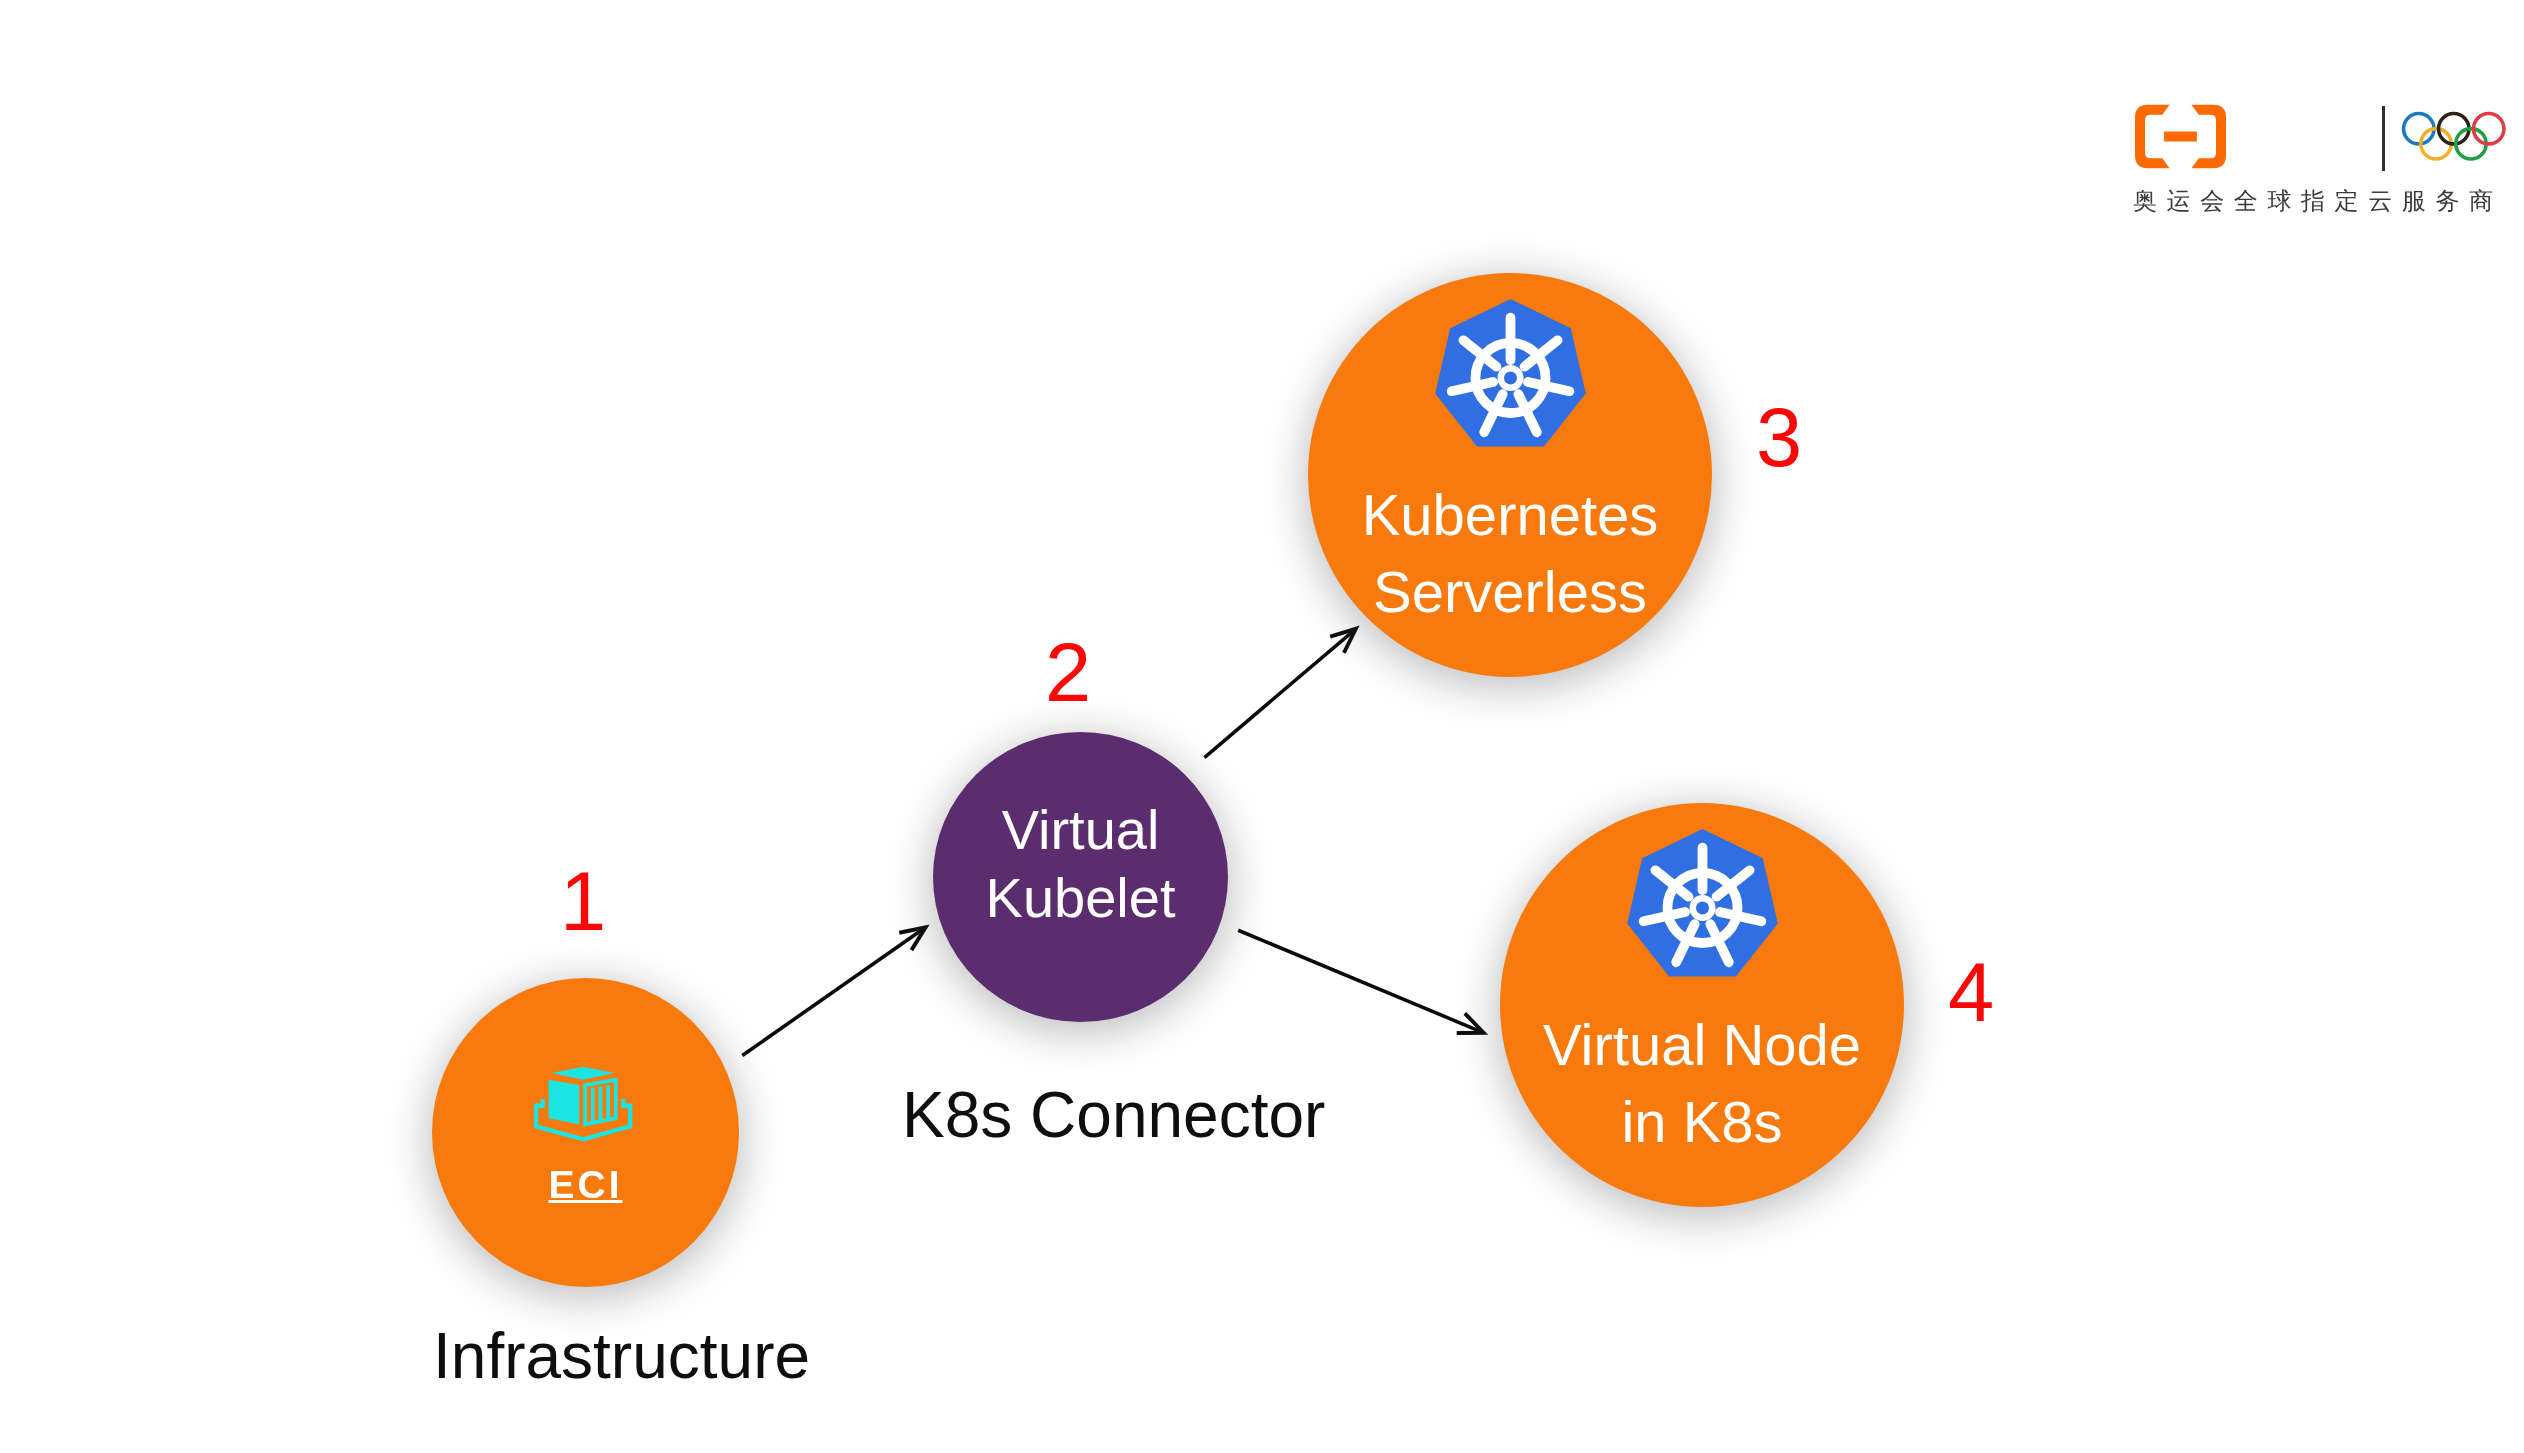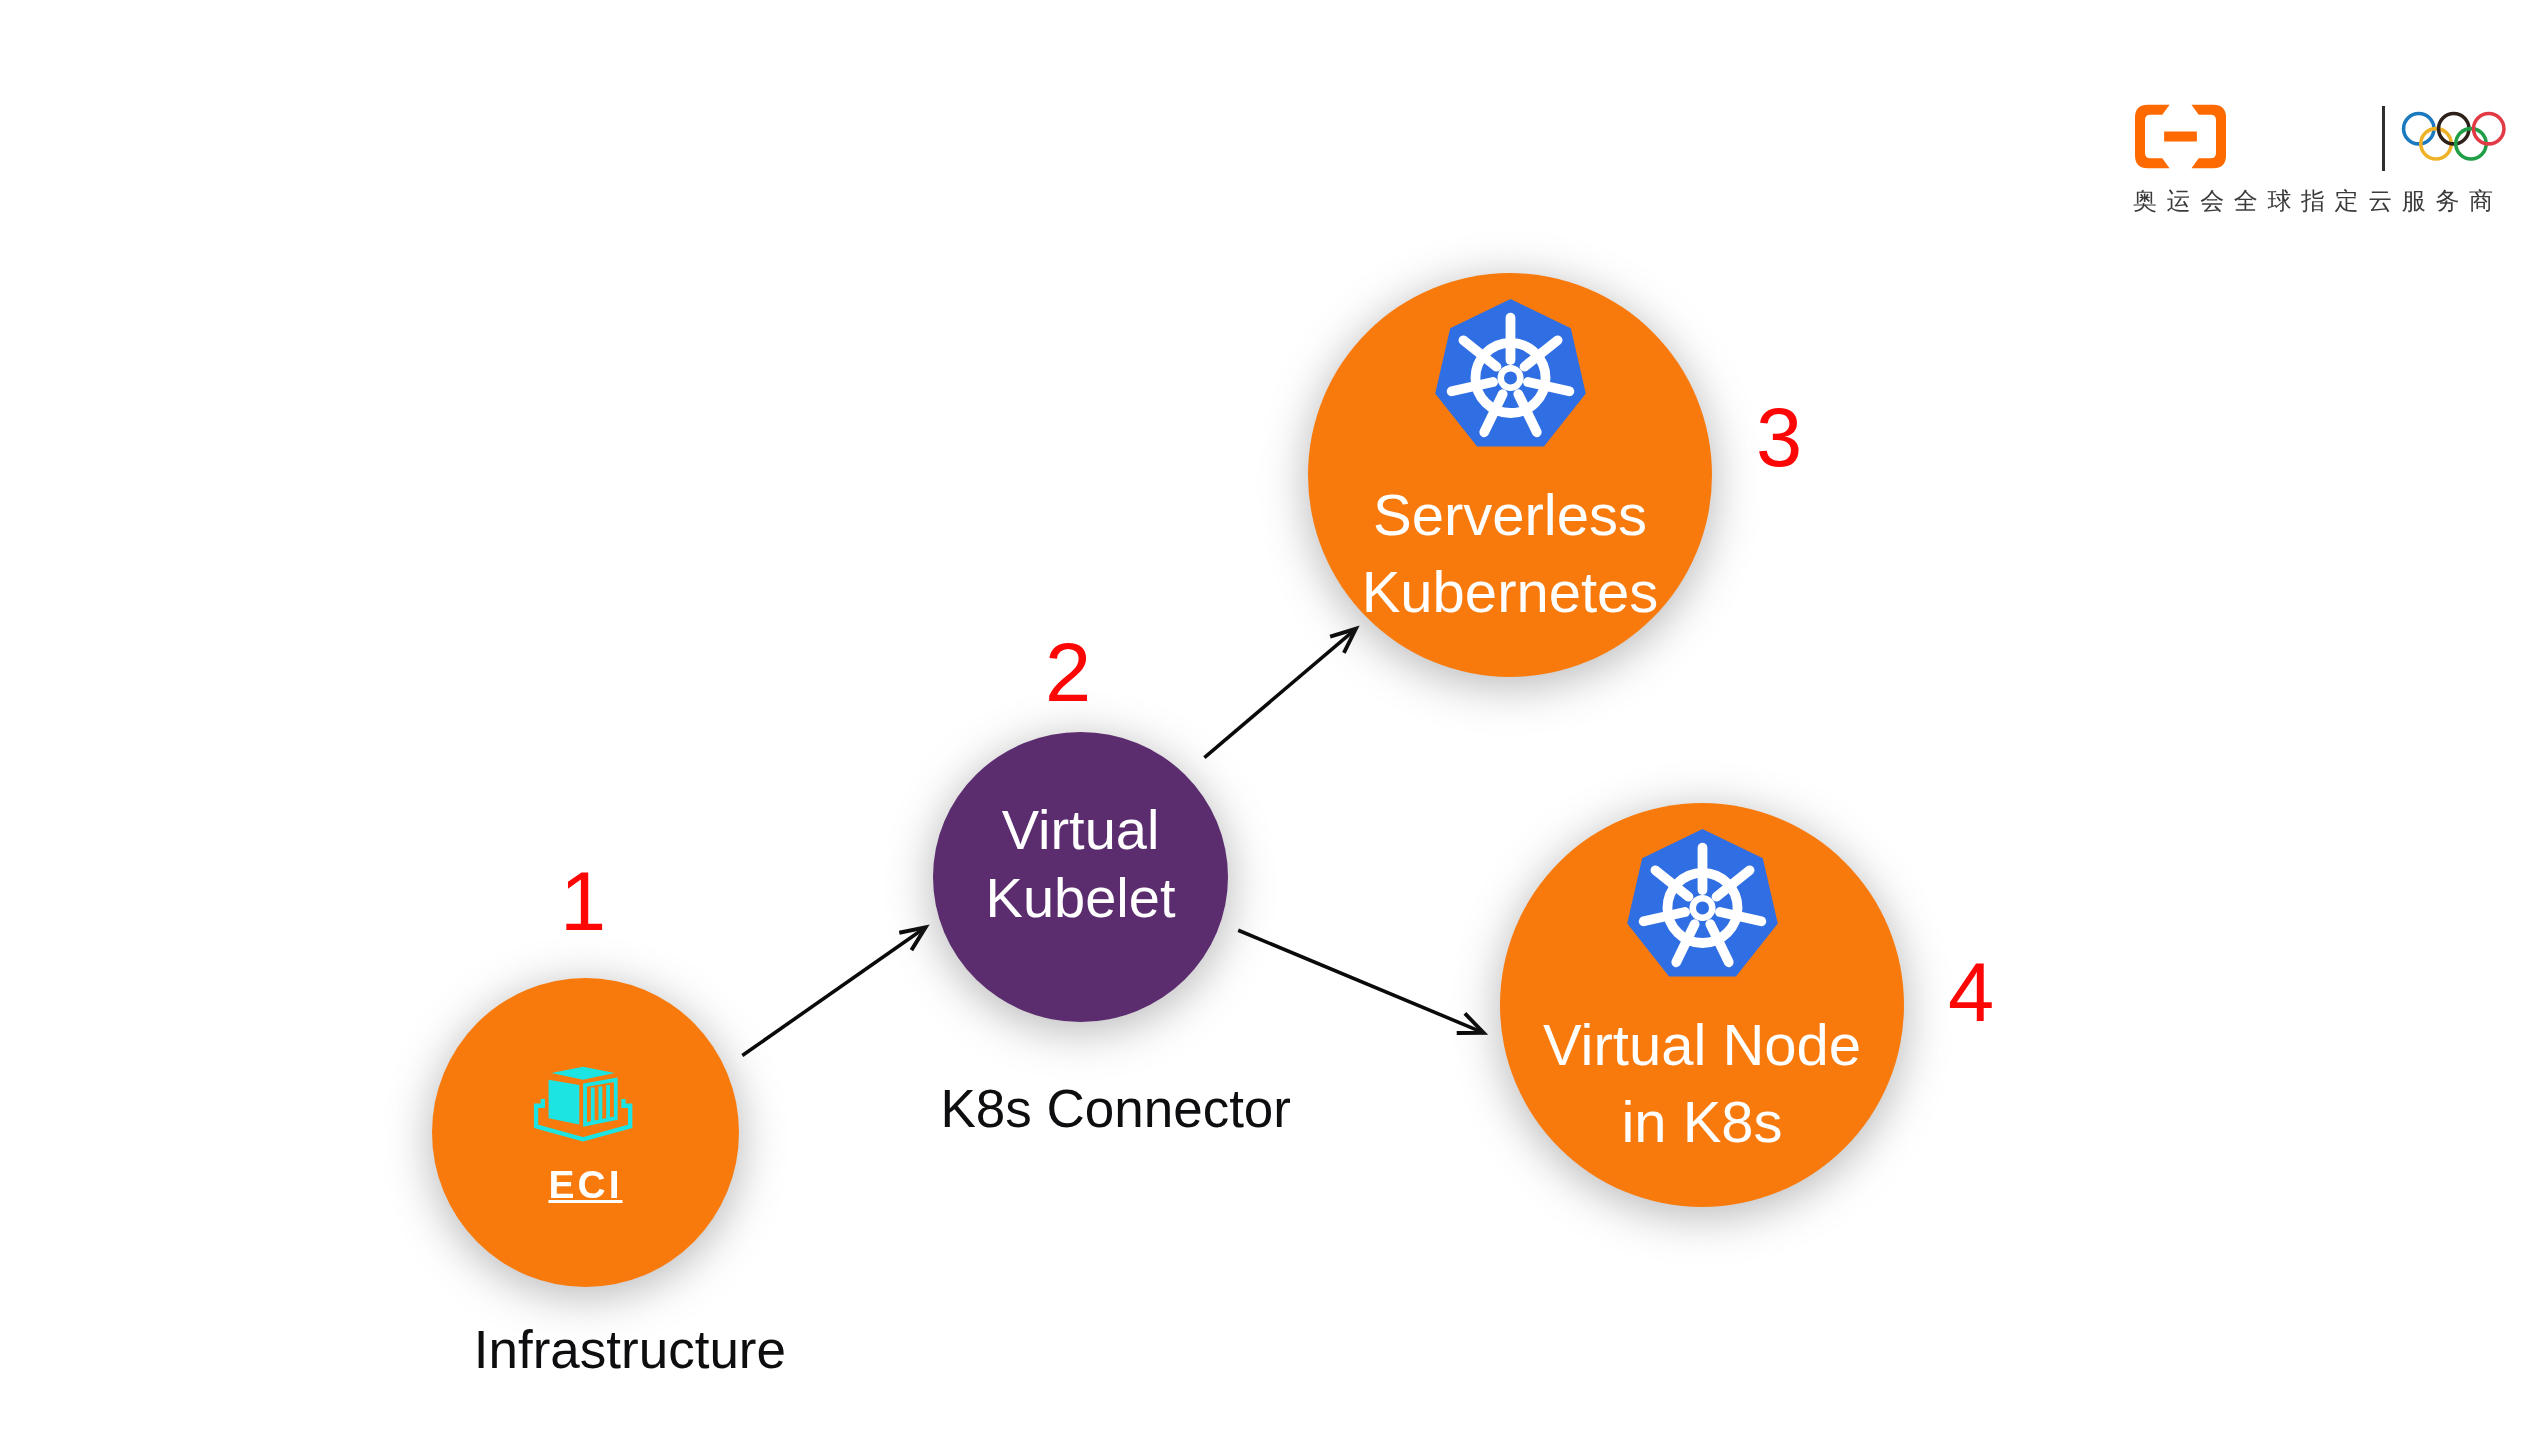--- a/index.html
+++ b/index.html
@@ -128,23 +128,23 @@
   }
   .n1 { left: 560px; top: 858px; }
   .n2 { left: 1045px; top: 629px; }
   .n3 { left: 1756px; top: 394px; }
   .n4 { left: 1948px; top: 949px; }
 
   
   .caption {
     position: absolute;
     color: var(--label_text, #0e0e10);
-    font-size: 53px;
-    font-weight: 400;
-    text-align: right;
+    font-size: 64px;
+    font-weight: 400;
+    text-align: left;
     white-space: nowrap;
   }
   .caption-infra { left: 433px;  top: 1319px; width: 353px; }
   .caption-k8sc  { left: 902px; top: 1078px; width: 389px; }
 </style>
 </head>
 <body>
 
 <div class="canvas">
 
@@ -183,22 +183,22 @@
       <line class="k8s-spoke" x1="58.6" y1="44.6" x2="78.9" y2="28.4"></line>
       <line class="k8s-spoke" x1="60.7" y1="54" x2="86.1" y2="59.7"></line>
       <line class="k8s-spoke" x1="54.8" y1="61.4" x2="66.1" y2="84.8"></line>
       <line class="k8s-spoke" x1="45.2" y1="61.4" x2="33.9" y2="84.8"></line>
       <line class="k8s-spoke" x1="39.3" y1="54" x2="13.9" y2="59.7"></line>
       <line class="k8s-spoke" x1="41.4" y1="44.6" x2="21.1" y2="28.4"></line>
       <circle class="k8s-hub-outer" cx="50" cy="51.5" r="8"></circle>
       <circle class="k8s-hub-inner" cx="50" cy="51.5" r="4"></circle>
     </svg>
     <div class="circle-text">
+      <span class="circle-line">Kubernetes</span>
       <span class="circle-line">Serverless</span>
-      <span class="circle-line">Kubernetes</span>
     </div>
   </div>
   <div class="step-number n3">3</div>
 
   <div class="circle orange-circle c-vn">
     <svg class="k8s-logo" viewBox="0 0 100 100" xmlns="http://www.w3.org/2000/svg">
       <polygon class="k8s-hept" points="50,3 87,21 96.2,61 70.5,93.5 29.5,93.5 3.8,61 13,21"></polygon>
       <circle class="k8s-wheel" cx="50" cy="51.5" r="21.5"></circle>
       <line class="k8s-spoke" x1="50" y1="40.5" x2="50" y2="14.5"></line>
       <line class="k8s-spoke" x1="58.6" y1="44.6" x2="78.9" y2="28.4"></line>

